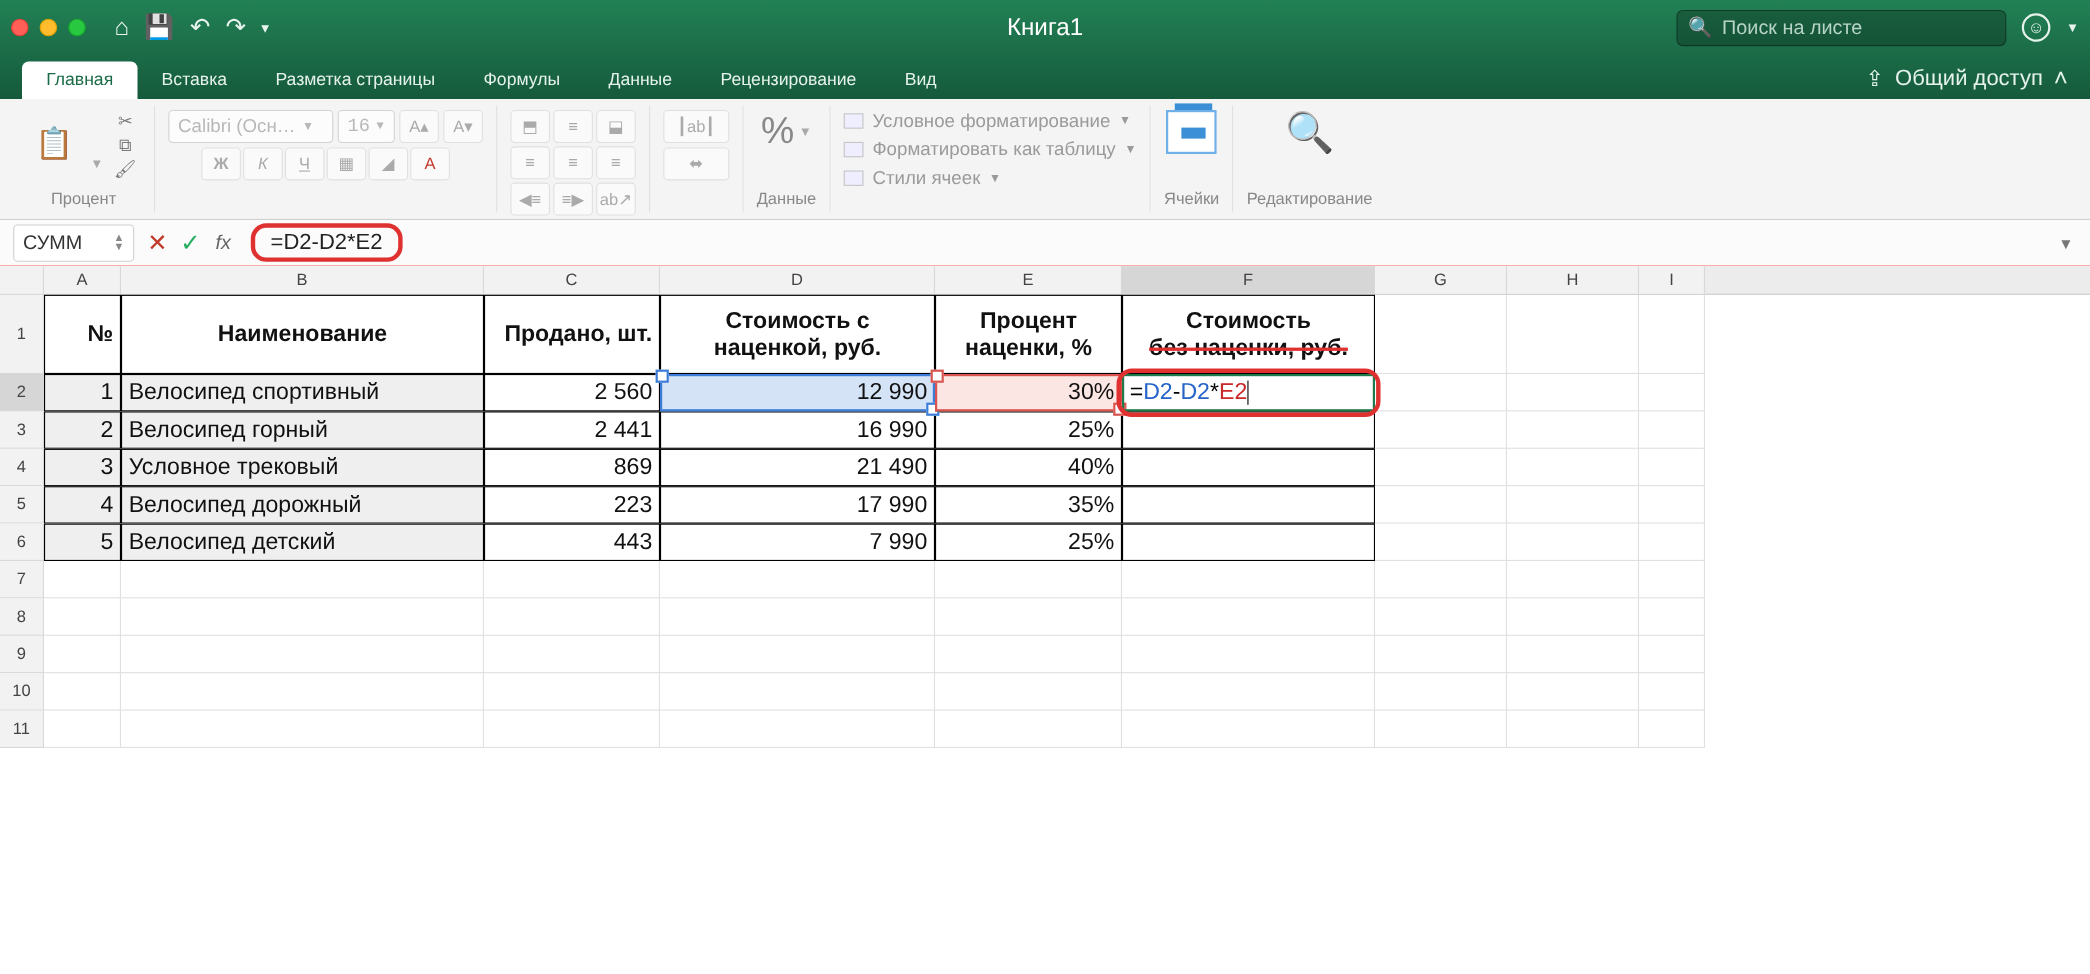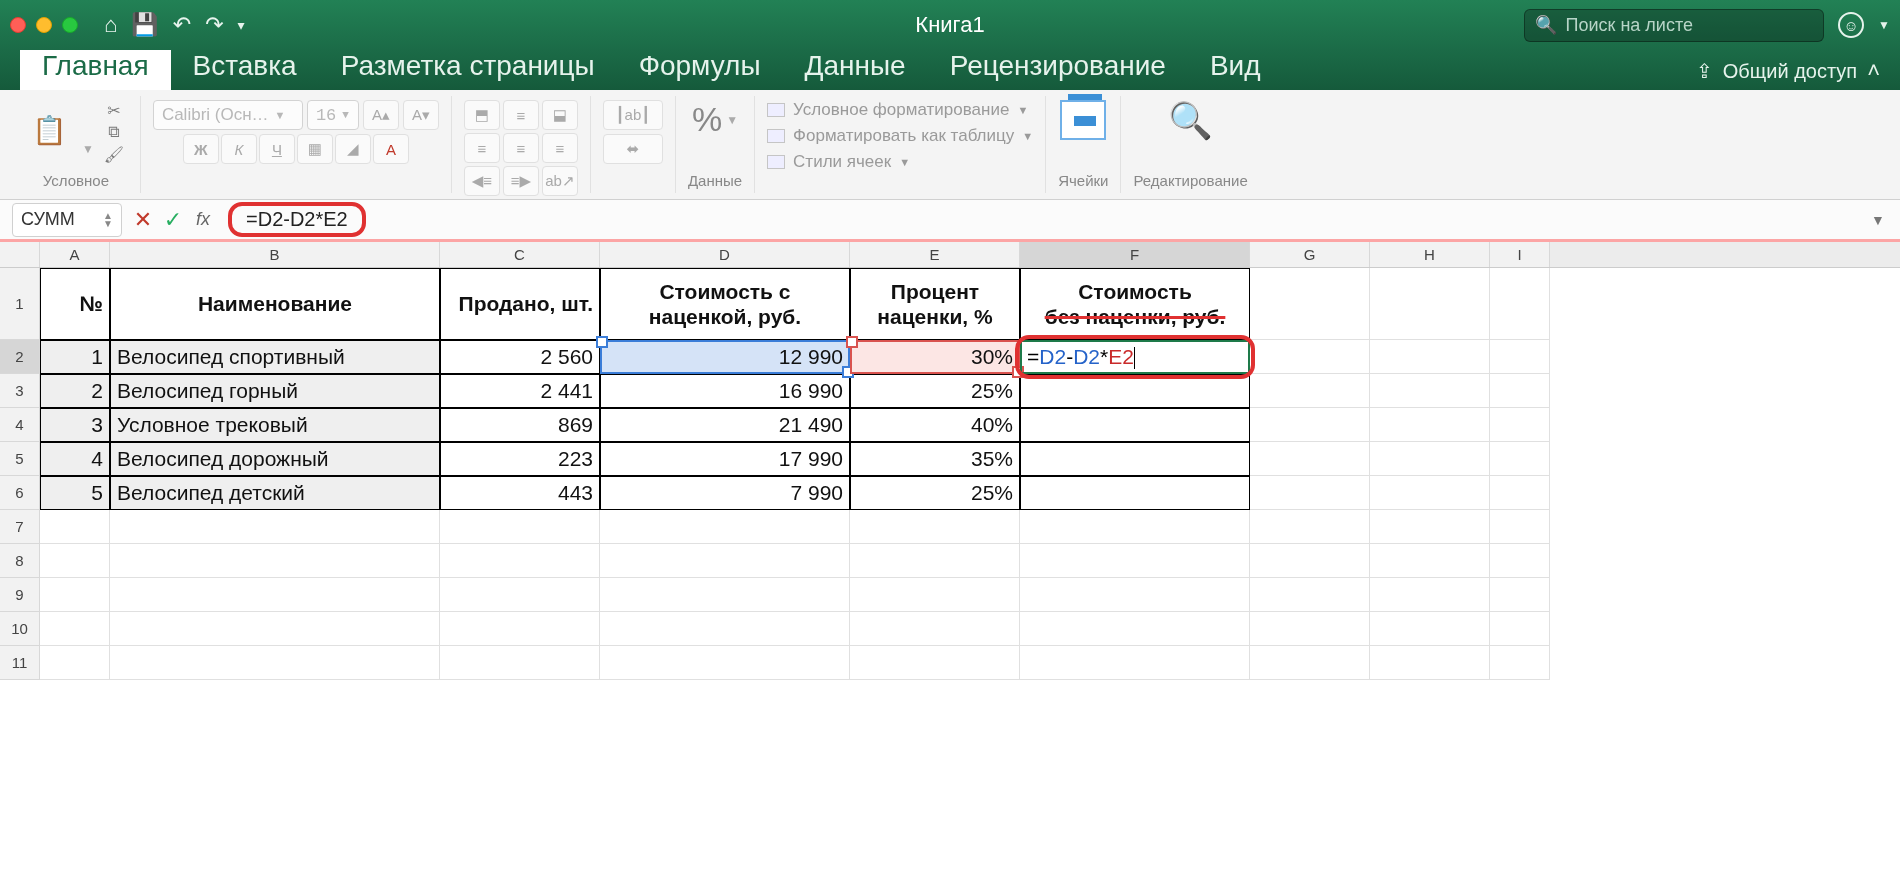--- a/index.html
+++ b/index.html
@@ -18,21 +18,21 @@
 .title-right { margin-left: auto; display: flex; align-items: center; gap: 14px; }
 .search-box { display: flex; align-items: center; background: rgba(0,0,0,0.25); border: 1px solid rgba(0,0,0,0.35); border-radius: 6px; padding: 4px 10px; width: 300px; }
 .search-box .mag { color: #cde; font-size: 18px; margin-right: 6px; }
 .search-box input { background: transparent; border: none; color: #d0e5dc; font-size: 18px; width: 100%; outline: none; }
 .search-box input::placeholder { color: #b7d4c7; }
 .smiley { width: 26px; height: 26px; border: 2px solid #e6f3ec; border-radius: 50%; display: flex; align-items: center; justify-content: center; color: #e6f3ec; font-size: 15px; }
 .tri-down { color: #e6f3ec; font-size: 12px; }
 
 
 .tab-row { height: 40px; background: linear-gradient(#1b6b47,#155a3b); display: flex; align-items: flex-end; padding-left: 20px; color: #fff; }
-.tab { padding: 8px 22px 8px 22px; color: #e6f3ec; font-size: 28px; cursor: pointer; border-radius: 6px 6px 0 0; }
+.tab { padding: 8px 22px 8px 22px; color: #e6f3ec; font-size: 16px; cursor: pointer; border-radius: 6px 6px 0 0; }
 .tab.active { background: #fff; color: #1b6b47; font-weight: 500; }
 .tab-right { margin-left: auto; display: flex; align-items: center; gap: 10px; padding-right: 20px; color: #e6f3ec; padding-bottom: 6px; }
 .share-ico { font-size: 20px; }
 .collapse { font-size: 22px; }
 
 
 .ribbon { background: #f4f4f4; border-bottom: 1px solid #d0d0d0; display: flex; padding: 6px 12px; height: 110px; align-items: stretch; }
 .group { display: flex; flex-direction: column; align-items: center; justify-content: flex-start; padding: 4px 12px; border-right: 1px solid #e1e1e1; }
 .group:last-child { border-right: none; }
 .group-label { font-size: 15px; color: #888; margin-top: auto; }
@@ -52,21 +52,21 @@
 .cond-item { display: flex; align-items: center; gap: 8px; }
 .cond-sq { width: 18px; height: 14px; border: 1px solid #c5c5c5; background: #eef; }
 .cells-block { display:flex; flex-direction:column; align-items:center; gap:4px; }
 .cells-ico { width: 46px; height: 40px; border: 2px solid #6fb0e8; background: #fff; position: relative; }
 .cells-ico::before { content:""; position:absolute; top:-8px; left:6px; width:34px; height:6px; background:#3b8fd6; }
 .cells-ico::after { content:""; position:absolute; top:14px; left:12px; width:22px; height:10px; background:#3b8fd6; }
 .edit-block { display:flex; flex-direction:column; align-items:center; gap:4px;}
 .mag-big { font-size: 36px; color: #5f5f5f; }
 
 
-.formula-bar { height: 42px; display: flex; align-items: center; border-bottom: 3px solid #fca5a5; background: #fbfbfb; }
+.formula-bar { height: 42px; display: flex; align-items: center; border-bottom: 1px solid #fca5a5; background: #fbfbfb; }
 .name-box { width: 110px; height: 34px; border: 1px solid #d0d0d0; border-radius: 4px; margin: 0 6px 0 12px; display: flex; align-items: center; justify-content: space-between; padding: 0 8px; font-size: 18px; color: #333; background: #fff; }
 .nb-arrows { display:flex; flex-direction:column; line-height:8px; font-size:10px; color:#888;}
 .fb-btn { width: 30px; text-align: center; font-size: 22px; color: #666; cursor: pointer; }
 .fb-cancel { color: #c0392b; }
 .fb-confirm { color: #27ae60; }
 .fx-label { font-style: italic; color: #666; margin: 0 8px; font-size: 18px;}
 .formula-input { flex: 1; padding: 4px 10px; font-size: 20px; color: #222; display:flex; align-items:center; }
 .formula-highlight { border: 4px solid #e03131; border-radius: 14px; padding: 2px 14px; display:inline-block; }
 .fb-expand { width: 28px; text-align: center; color: #777; font-size: 14px; margin-right: 8px;}
 
@@ -156,21 +156,21 @@
       <div class="clip-btn">
           <span class="clip-ico">📋</span>
         </div>
       <span style="color:#aaa;font-size:12px;align-self:flex-end;margin-bottom:8px;">▼</span>
       <div class="mini-col">
         <div class="mini-btn">✂</div>
         <div class="mini-btn">⧉</div>
         <div class="mini-btn">🖌</div>
       </div>
     </div>
-    <div class="group-label">Условное</div>
+    <div class="group-label">Процент</div>
   </div>
 
   <div class="group" style="min-width:260px;">
     <div class="font-row">
       <div class="font-box" style="width:150px;">
           <span>Calibri (Осн…</span>
           <span style="font-size:11px;">▼</span>
         </div>
       <div class="font-box" style="width:52px;font-family:Liberation Mono, monospace;">
           <span>16</span>

